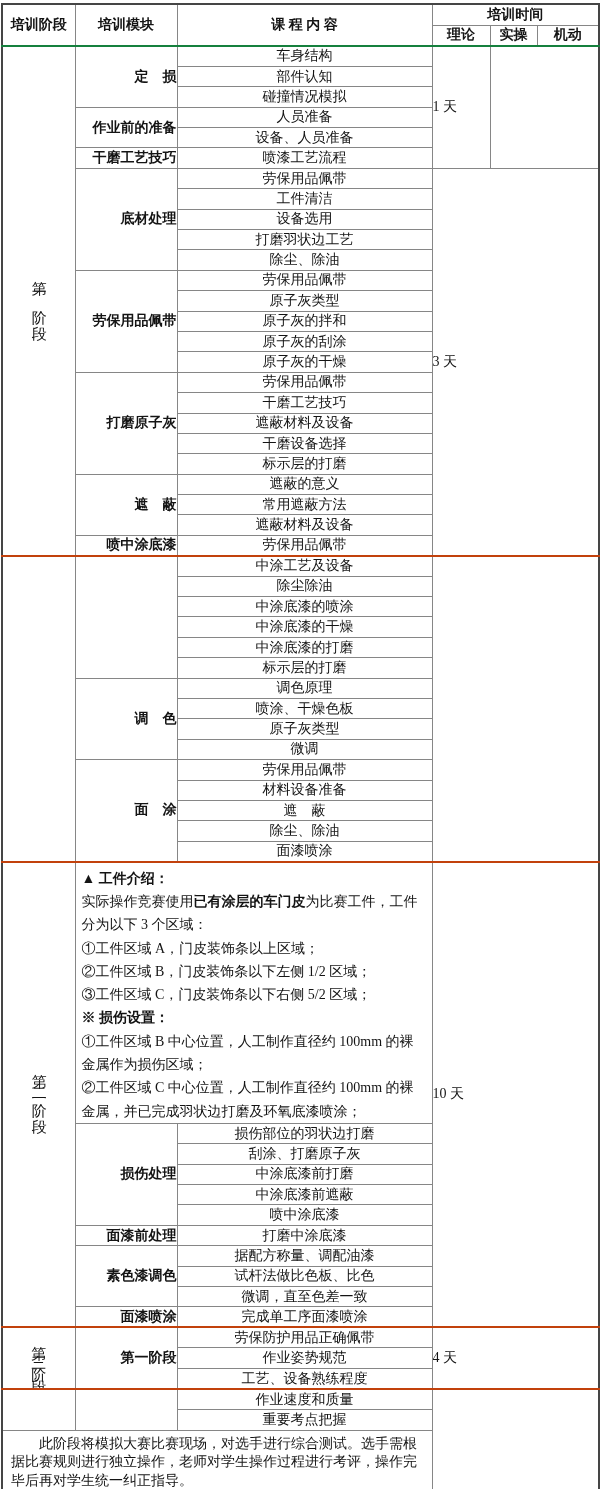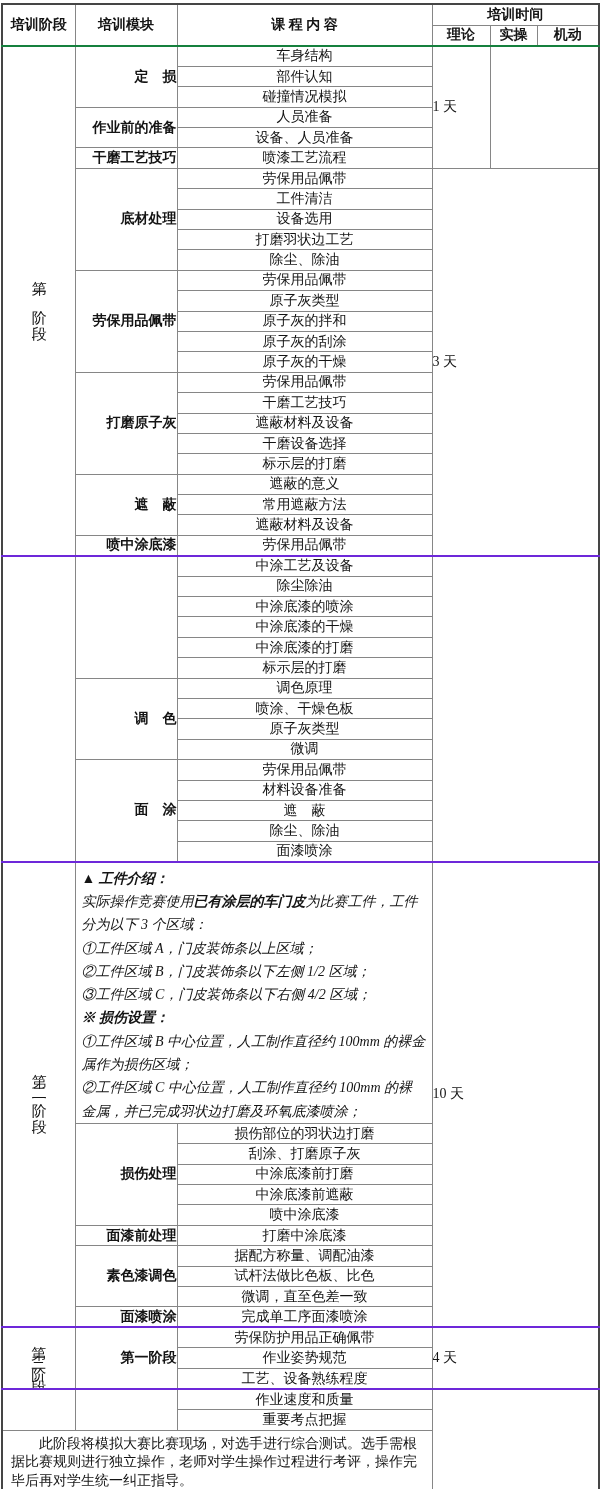--- a/index.html
+++ b/index.html
@@ -18,31 +18,31 @@
     border: 1px solid #868686;
     font-size: 14px;
     padding: 0;
     vertical-align: middle;
     overflow: hidden;
   }
   thead { border-bottom: 2px solid #15803d; }
   thead tr { height: 21px; }
   th { font-weight: 700; text-align: center; }
   tbody tr { height: 20.4px; }
-  tr.sect td { border-top: 2px solid #6d28d9; }
+  tr.sect td { border-top: 2px solid #c2410c; }
 
   td.phase  { text-align: center; }
   td.module { font-weight: 700; text-align: right; padding-left: 14px; white-space: nowrap; }
   td.content{ text-align: center; white-space: nowrap; }
   td.time   { text-align: left; white-space: nowrap; }
   td.intro  { vertical-align: top; text-align: left; padding: 4px 6px 0 6px; white-space: normal; }
   td.note   { vertical-align: top; text-align: left; padding: 4px 10px 2px 8px;
               line-height: 18.6px; text-indent: 2em; white-space: normal; }
 
-  .ipara { line-height: 23.3px; font-style: italic; }
+  .ipara { line-height: 23.3px; }
   .b { font-weight: 700; }
 
   .vtext {
     display: inline-block;
     writing-mode: vertical-rl;
     text-orientation: upright;
     font-size: 15px;
     letter-spacing: 15px;
     white-space: nowrap;
   }
@@ -216,21 +216,21 @@
       <tr>
         <td class="content">面漆喷涂</td>
       </tr>
       <tr class="sect" style="height: 256px;">
         <td class="phase" rowspan="11"><div class="vtext">第二阶段</div></td>
         <td class="intro" colspan="2">
           <div class="ipara"><span class="b">▲ 工件介绍：</span></div>
           <div class="ipara"><span>实际操作竞赛使用</span><span class="b">已有涂层的车门皮</span><span>为比赛工件，工件分为以下 3 个区域：</span></div>
           <div class="ipara"><span>①工件区域 A，门皮装饰条以上区域；</span></div>
           <div class="ipara"><span>②工件区域 B，门皮装饰条以下左侧 1/2 区域；</span></div>
-          <div class="ipara"><span>③工件区域 C，门皮装饰条以下右侧 4/2 区域；</span></div>
+          <div class="ipara"><span>③工件区域 C，门皮装饰条以下右侧 5/2 区域；</span></div>
           <div class="ipara"><span class="b">※ 损伤设置：</span></div>
           <div class="ipara"><span>①工件区域 B 中心位置，人工制作直径约 100mm 的裸金属作为损伤区域；</span></div>
           <div class="ipara"><span>②工件区域 C 中心位置，人工制作直径约 100mm 的裸金属，并已完成羽状边打磨及环氧底漆喷涂；</span></div>
         </td>
         <td class="time" rowspan="11" colspan="3">10 天</td>
       </tr>
       <tr>
         <td class="module" rowspan="5">损伤处理</td>
         <td class="content">损伤部位的羽状边打磨</td>
       </tr>

